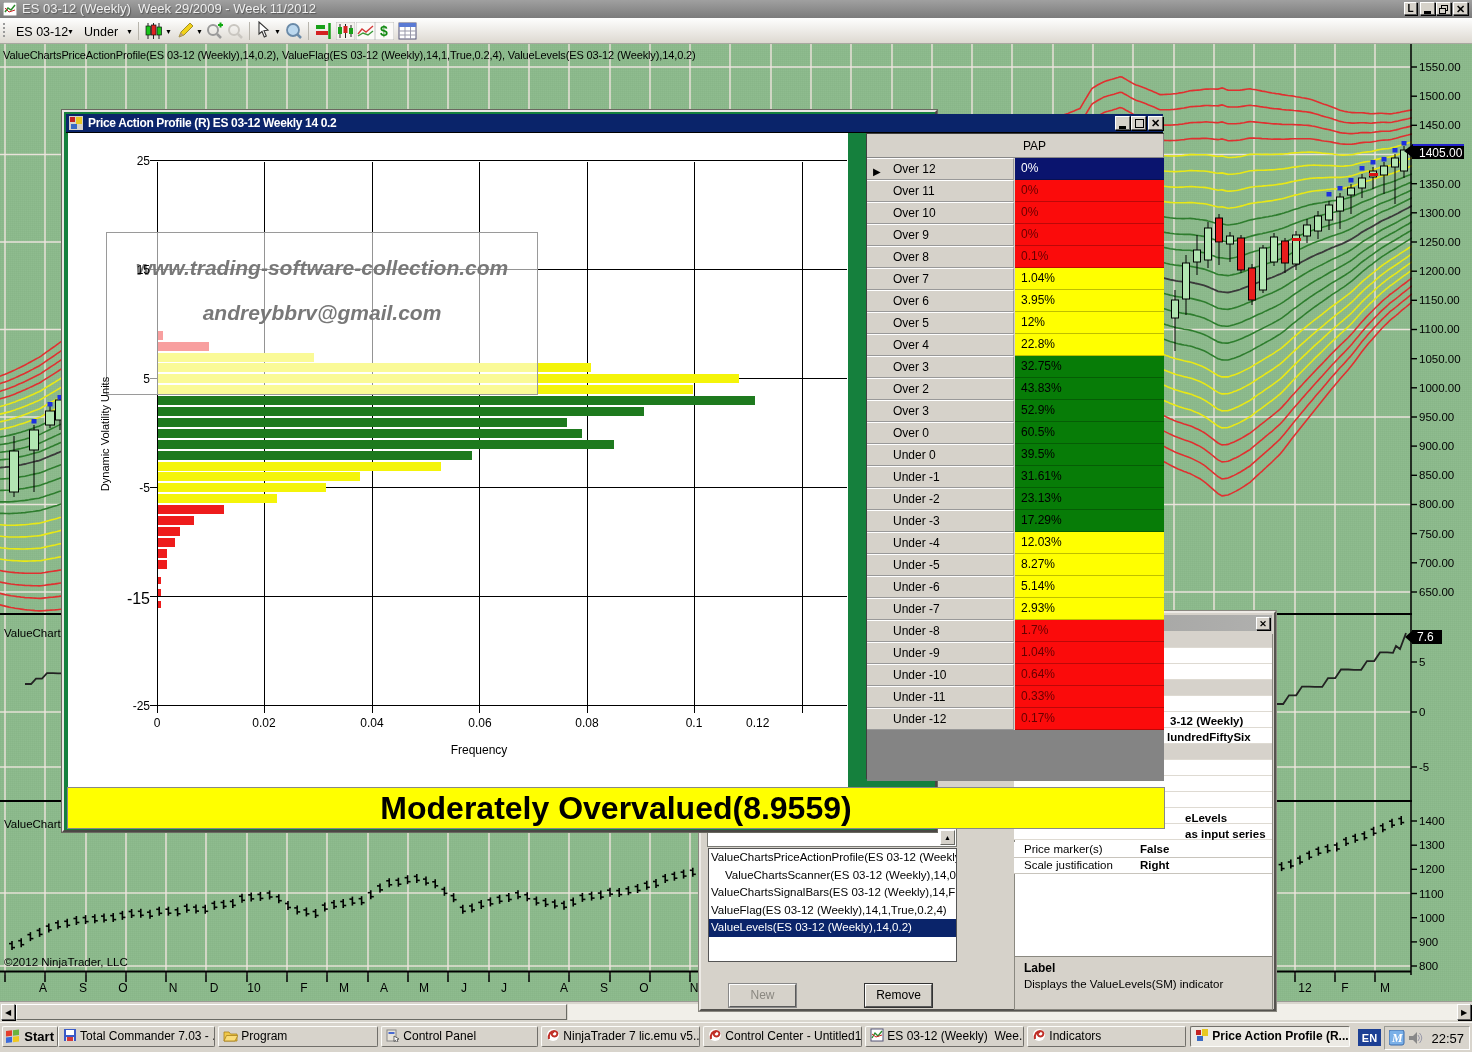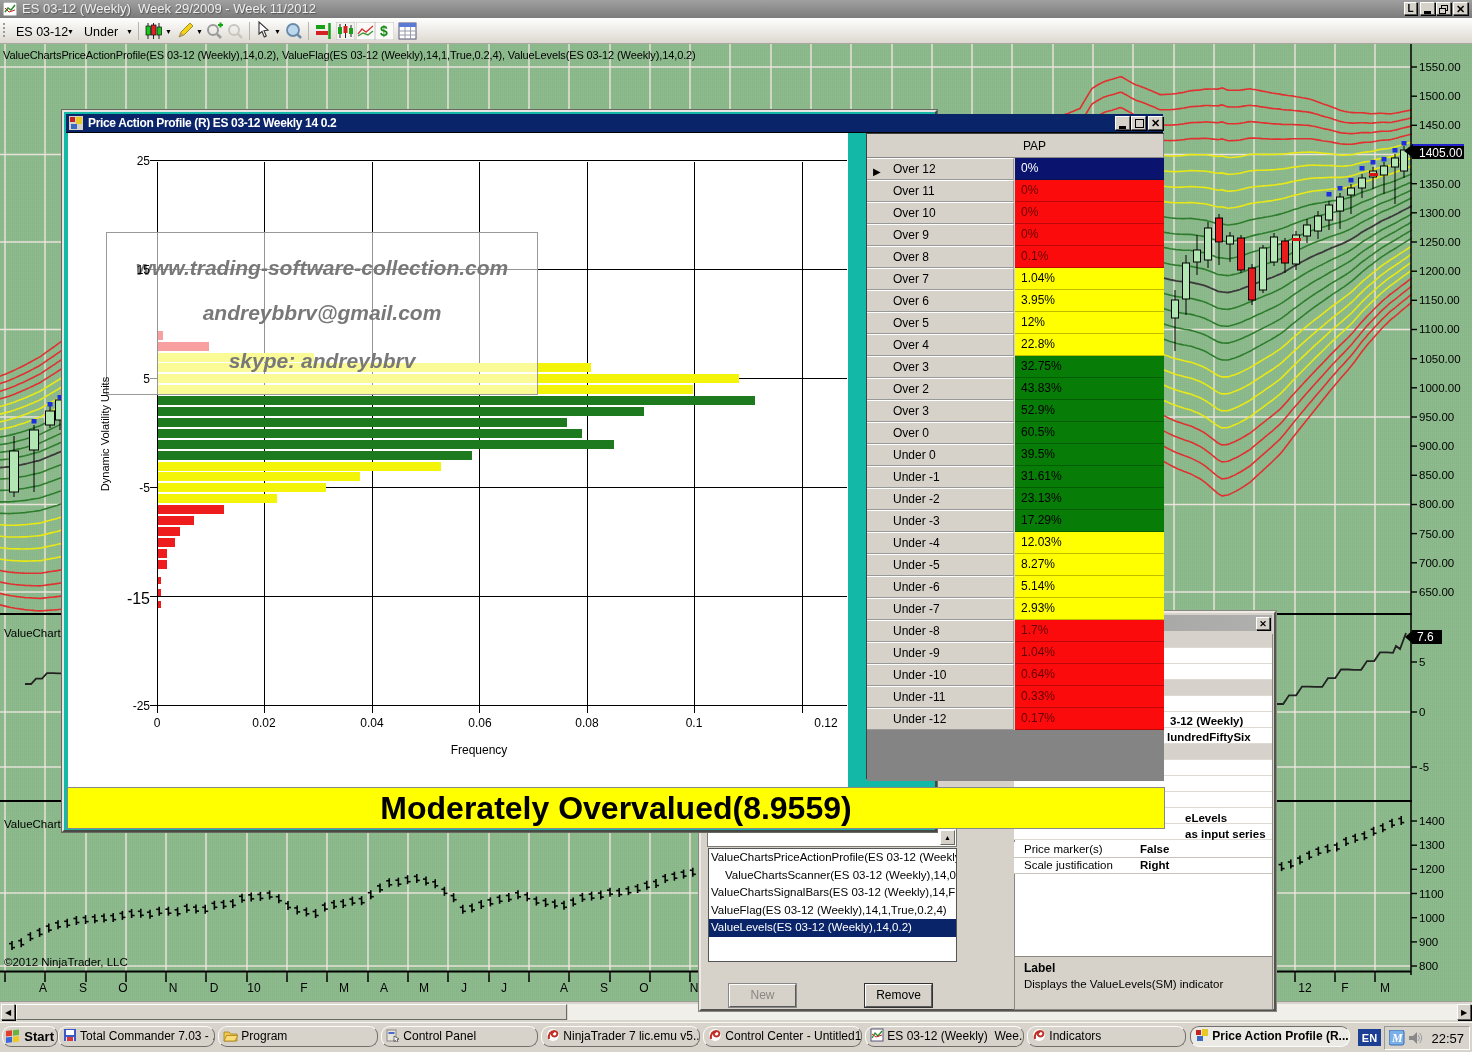--- a/index.html
+++ b/index.html
@@ -1,21 +1,21 @@
 <!DOCTYPE html>
 <html><head><meta charset="utf-8"><style>
 * {margin:0;padding:0;box-sizing:border-box}
 body {font-family:"Liberation Sans",sans-serif}
 #scr {position:relative;width:1472px;height:1052px;overflow:hidden;background:#8FBC8F;font-family:"Liberation Sans",sans-serif}
 #dither {position:absolute;left:0;top:44px;width:1472px;height:978px;background-image:repeating-linear-gradient(0deg,rgba(60,110,60,0.045) 0 1px,transparent 1px 2px),repeating-linear-gradient(90deg,rgba(60,110,60,0.045) 0 1px,transparent 1px 2px)}
 .ab {position:absolute}
 .rowhdr {left:0;width:147px;height:22px;background:#d6d2ca;border-right:1px solid #999;border-bottom:1px solid #999;border-top:1px solid #fff;font-size:12px;line-height:20px;color:#000}
 .rowval {left:148px;width:149px;height:22px;font-size:12px;line-height:21px;padding-left:6px;border-bottom:1px solid rgba(0,0,0,0.25)}
 .btn3d {background:#d6d2ca;border:1px solid;border-color:#fff #5a5a5a #5a5a5a #fff;box-shadow:1px 1px 0 #000}
-.tbtn {position:absolute;top:3px;height:21px;background:#d7d3cb;border:1px solid;border-color:#fdfdfa #716f6a #716f6a #fdfdfa;border-radius:9px;font-size:12px;line-height:19px;white-space:nowrap;overflow:hidden;padding-left:4px}
+.tbtn {position:absolute;top:3px;height:21px;background:#d7d3cb;border:1px solid;border-color:#fdfdfa #716f6a #716f6a #fdfdfa;border-radius:2px;font-size:12px;line-height:19px;white-space:nowrap;overflow:hidden;padding-left:4px}
 </style></head><body>
 <div id="scr">
 
 <div class="ab" style="left:0;top:0;width:1472px;height:18px;background:linear-gradient(180deg,#a0a0a0,#7b7b7b)">
   <svg class="ab" style="left:3px;top:2px" width="14" height="14">
         <rect width="14" height="14" fill="#fff" stroke="#777"></rect>
         <polyline points="2,10 5,6 8,8 12,3" fill="none" stroke="#2a8a2a" stroke-width="1.5"></polyline>
         <polyline points="2,6 6,10 12,8" fill="none" stroke="#cc2222" stroke-width="1"></polyline>
       </svg>
   <span style="position:absolute;left:22px;top:1px;font-size:13px;font-weight:normal;color:#efefef;text-shadow:1px 1px 1px rgba(0,0,0,0.35)">ES 03-12 (Weekly)&nbsp; Week 29/2009 - Week 11/2012</span>
@@ -916,21 +916,21 @@
         <span style="position:absolute;left:10px;top:1px;font-size:11.5px">Scale justification</span>
         <span style="position:absolute;left:126px;top:1px;font-size:11.5px;font-weight:bold;white-space:nowrap">Right</span>
       </div>
 
   <div class="ab" style="left:313px;top:343px;width:259px;height:54px;background:#d6d2ca;border:1px solid #8a8880">
     <div style="position:absolute;left:9px;top:4px;font-size:12px;font-weight:bold">Label</div>
     <div style="position:absolute;left:9px;top:21px;font-size:11.5px">Displays the ValueLevels(SM) indicator</div>
   </div>
 </div>
 
-<div class="ab" style="left:62px;top:110px;width:875px;height:722px;background:#14b8a6;border:2px solid;border-color:#e8e6e2 #4a4844 #4a4844 #e8e6e2;box-shadow:0 0 0 1px #6a6860">
+<div class="ab" style="left:62px;top:110px;width:875px;height:722px;background:#15803d;border:2px solid;border-color:#e8e6e2 #4a4844 #4a4844 #e8e6e2;box-shadow:0 0 0 1px #6a6860">
   <div class="ab" style="left:2px;top:2px;width:1097px;height:18px;background:#0a246a">
     <svg class="ab" style="left:3px;top:2px" width="14" height="14">
           <rect width="14" height="14" fill="#d6d2ca"></rect>
           <rect x="1" y="1" width="5" height="5" fill="#c42222"></rect>
           <rect x="7" y="1" width="6" height="7" fill="#e8c822"></rect>
           <rect x="2" y="8" width="6" height="5" fill="#3a6ac4"></rect>
         </svg>
     <span style="position:absolute;left:22px;top:2px;color:#fff;font-size:12px;letter-spacing:-0.35px;font-weight:bold">Price Action Profile (R) ES 03-12 Weekly 14 0.2</span>
     <div class="ab btn3d" style="left:1049px;top:2px;width:15px;height:14px">
           <div class="ab" style="left:3px;top:9px;width:7px;height:2.5px;background:#000"></div>
@@ -993,34 +993,33 @@
 <rect x="90" y="415.7" width="8.6" height="9" fill="#ee1c1c"></rect>
 <rect x="90" y="426.6" width="9.1" height="9" fill="#ee1c1c"></rect>
 <rect x="90" y="444.4" width="2.5" height="7" fill="#ee1c1c"></rect>
 <rect x="90" y="456.4" width="2.5" height="7" fill="#ee1c1c"></rect>
 <rect x="90" y="468.3" width="2.5" height="7" fill="#ee1c1c"></rect>
 </svg>
 
     <div class="ab" style="left:38px;top:99px;width:432px;height:163px;background:rgba(255,255,255,0.58);border:1px solid #9a9a9a"></div>
     <div class="ab" style="left:38px;top:123px;width:432px;text-align:center;font-size:21px;font-weight:bold;font-style:italic;color:#787878">www.trading-software-collection.com</div>
     <div class="ab" style="left:38px;top:168px;width:432px;text-align:center;font-size:21px;font-weight:bold;font-style:italic;color:#787878">andreybbrv@gmail.com</div>
-    <div class="ab" style="left:38px;top:216px;width:432px;text-align:center;font-size:21px;font-weight:bold;font-style:italic;color:#787878">skype: andreybbrv</div>
     <div class="ab" style="right:698px;top:21px;font-size:12px">25</div>
 <div class="ab" style="right:698px;top:130px;font-size:12px">15</div>
 <div class="ab" style="right:698px;top:239px;font-size:12px">5</div>
 <div class="ab" style="right:698px;top:348px;font-size:12px">-5</div>
 <div class="ab" style="right:698px;top:457px;font-size:16px">-15</div>
 <div class="ab" style="right:698px;top:566px;font-size:12px">-25</div>
 <div class="ab" style="left:69px;top:583px;width:40px;text-align:center;font-size:12px">0</div>
 <div class="ab" style="left:176px;top:583px;width:40px;text-align:center;font-size:12px">0.02</div>
 <div class="ab" style="left:284px;top:583px;width:40px;text-align:center;font-size:12px">0.04</div>
 <div class="ab" style="left:392px;top:583px;width:40px;text-align:center;font-size:12px">0.06</div>
 <div class="ab" style="left:499px;top:583px;width:40px;text-align:center;font-size:12px">0.08</div>
 <div class="ab" style="left:606px;top:583px;width:40px;text-align:center;font-size:12px">0.1</div>
-<div class="ab" style="left:738px;top:583px;width:40px;text-align:center;font-size:12px">0.12</div>
+<div class="ab" style="left:678px;top:583px;width:40px;font-size:12px">0.12</div>
 <div class="ab" style="left:371px;top:610px;width:80px;text-align:center;font-size:12px">Frequency</div>
 <div class="ab" style="left:-43px;top:295px;width:160px;transform:rotate(-90deg);transform-origin:center;font-size:11px;text-align:center">Dynamic Volatility Units</div>
   </div>
 
   <div class="ab" style="left:802px;top:21px;width:298px;height:646px;background:#d6d2ca;border:1px solid #404040">
     <div class="ab" style="left:0;top:0;width:297px;height:24px;background:#d6d2ca;border-right:1px solid #888;border-bottom:1px solid #888"></div>
 <div class="ab" style="left:156px;top:5px;font-size:12px">PAP</div>
 <div class="ab rowhdr" style="top:24px"><span style="position:absolute;left:6px;top:3px;font-size:10px">▶</span><span style="padding-left:26px">Over 12</span></div>
 <div class="ab rowval" style="top:24px;background:#0a146e;color:#fff">0%</div>
 <div class="ab rowhdr" style="top:46px"><span style="padding-left:26px">Over 11</span></div>

